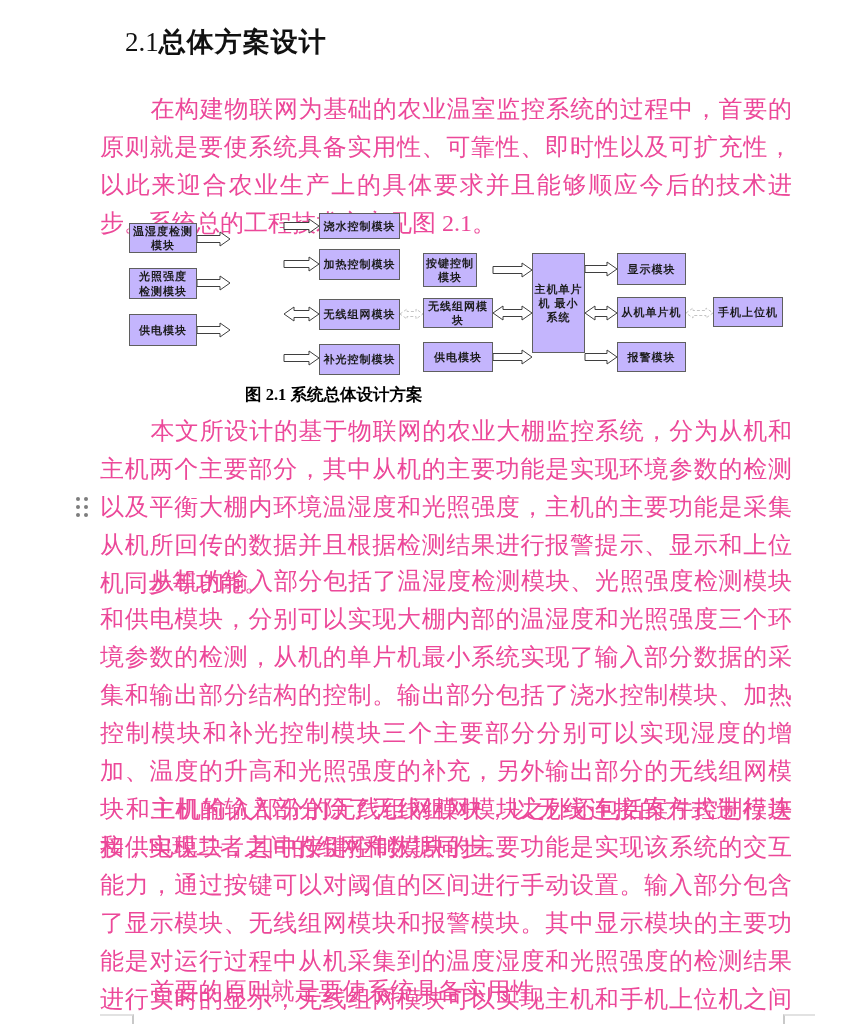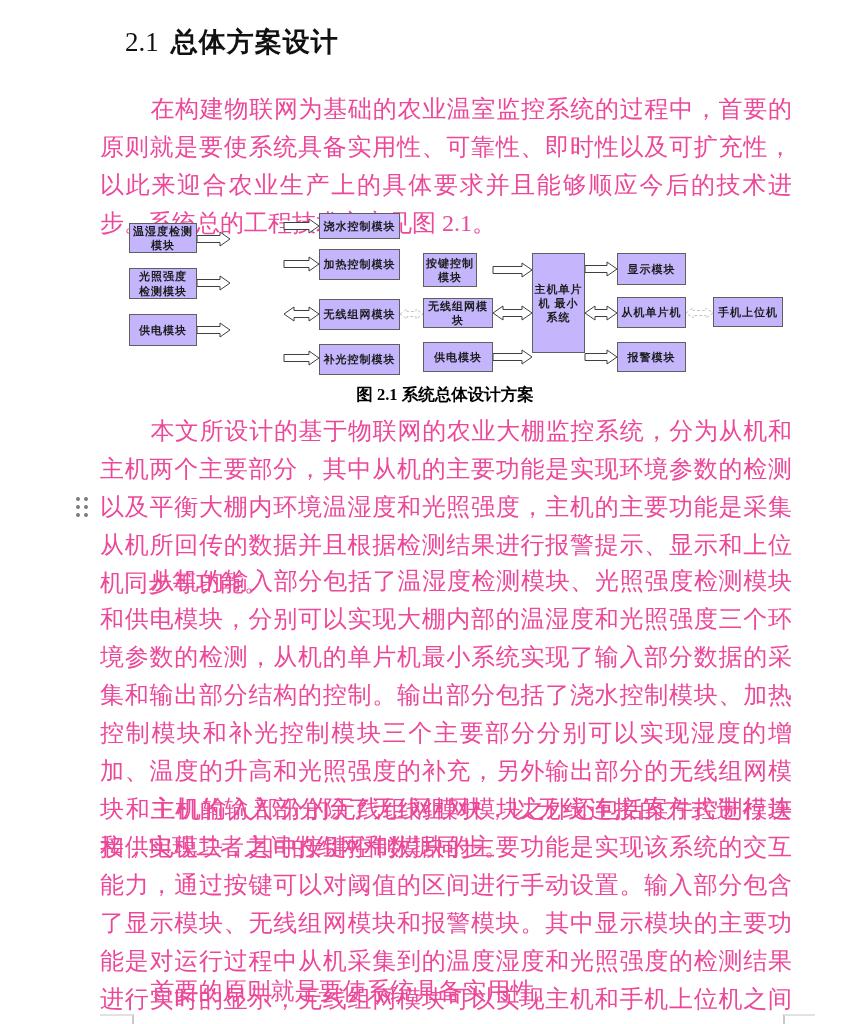--- a/index.html
+++ b/index.html
@@ -2,35 +2,35 @@
 <html><head>
 <meta charset="utf-8">
 <style>
   html,body{margin:0;padding:0;background:#ffffff;}
   .page{
     position:relative;width:844px;height:1024px;background:#ffffff;
     font-family:"Liberation Serif", serif;color:#111;overflow:hidden;
   }
   .heading{position:absolute;left:125px;top:24px;font-size:27px;white-space:nowrap;}
   .heading .num{font-family:"Liberation Serif", serif;font-weight:400;text-align:center;}
-  .heading .ttl{font-family:"Liberation Sans", sans-serif;font-weight:700;margin-left:12px;letter-spacing:1px;}
+  .heading .ttl{font-family:"Liberation Sans", sans-serif;font-weight:700;letter-spacing:1px;}
   .para{
     position:absolute;left:100px;width:692px;margin:0;
     font-size:24px;line-height:38px;text-align:justify;text-indent:2.1em;color:#ec4899;font-family:Liberation Serif, serif;
   }
   .figure{position:absolute;left:100px;top:203px;width:692px;height:210px;}
   .arrows{position:absolute;left:0;top:0;pointer-events:none;}
   .dbox{
     position:absolute;border:1px solid #5f5f5f;background:#c4b5fd;
     display:flex;align-items:center;justify-content:center;text-align:center;
     font-family:"Liberation Sans", sans-serif;font-size:11px;font-weight:700;
     color:#1c1c1c;line-height:1.3;padding:1px;box-sizing:border-box;letter-spacing:1px;
   }
   .fig-caption{
-    position:absolute;left:145px;top:181px;width:400px;text-align:center;
+    position:absolute;left:145px;top:181px;width:400px;
     font-size:16.5px;font-weight:700;color:#000;
   }
   .drag-handle{position:absolute;left:75px;top:496px;width:14px;height:22px;cursor:grab;}
   .crop-mark{position:absolute;height:9px;}
   .crop-mark.left{left:100px;top:1014px;width:32px;border-top:2px solid #e2e2e2;border-right:2px solid #c9c9c9;}
   .crop-mark.right{left:783px;top:1014px;width:30px;border-top:2px solid #e2e2e2;border-left:2px solid #c9c9c9;}
 </style>
 </head>
 <body>
 

